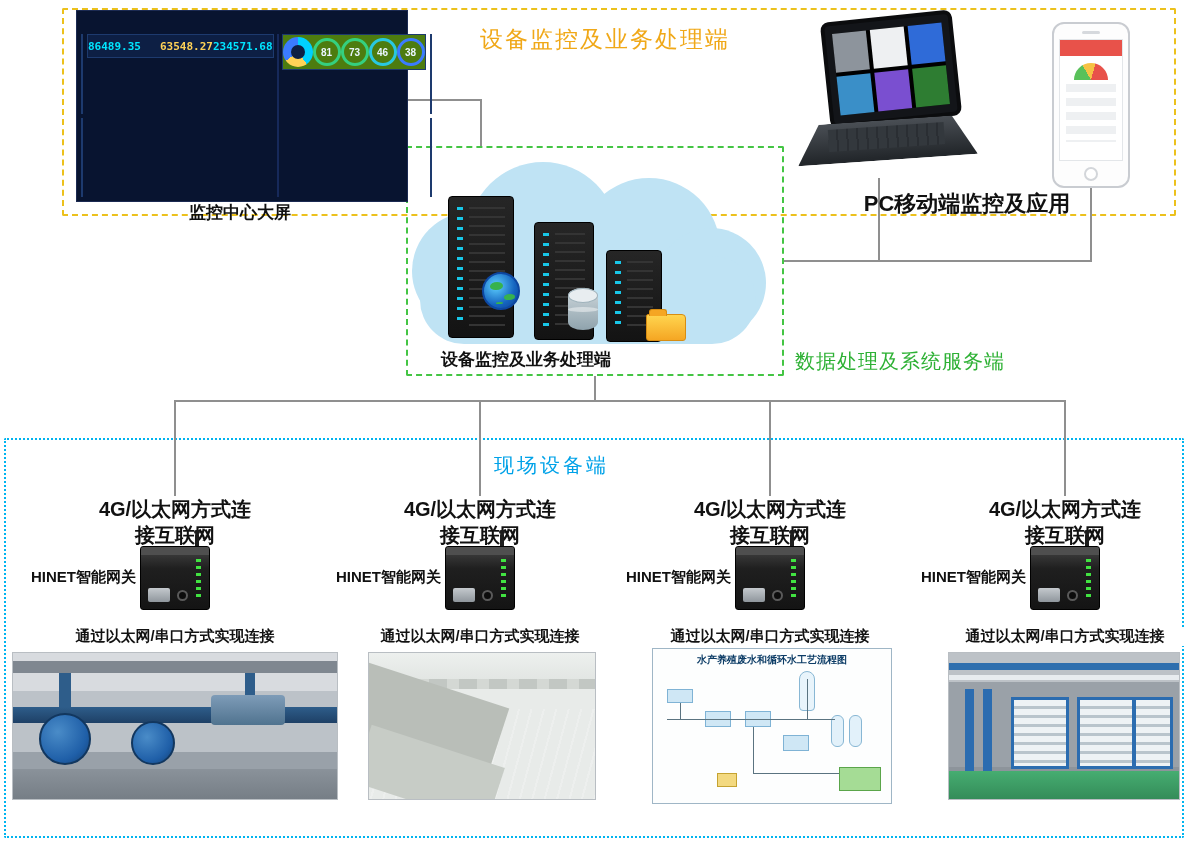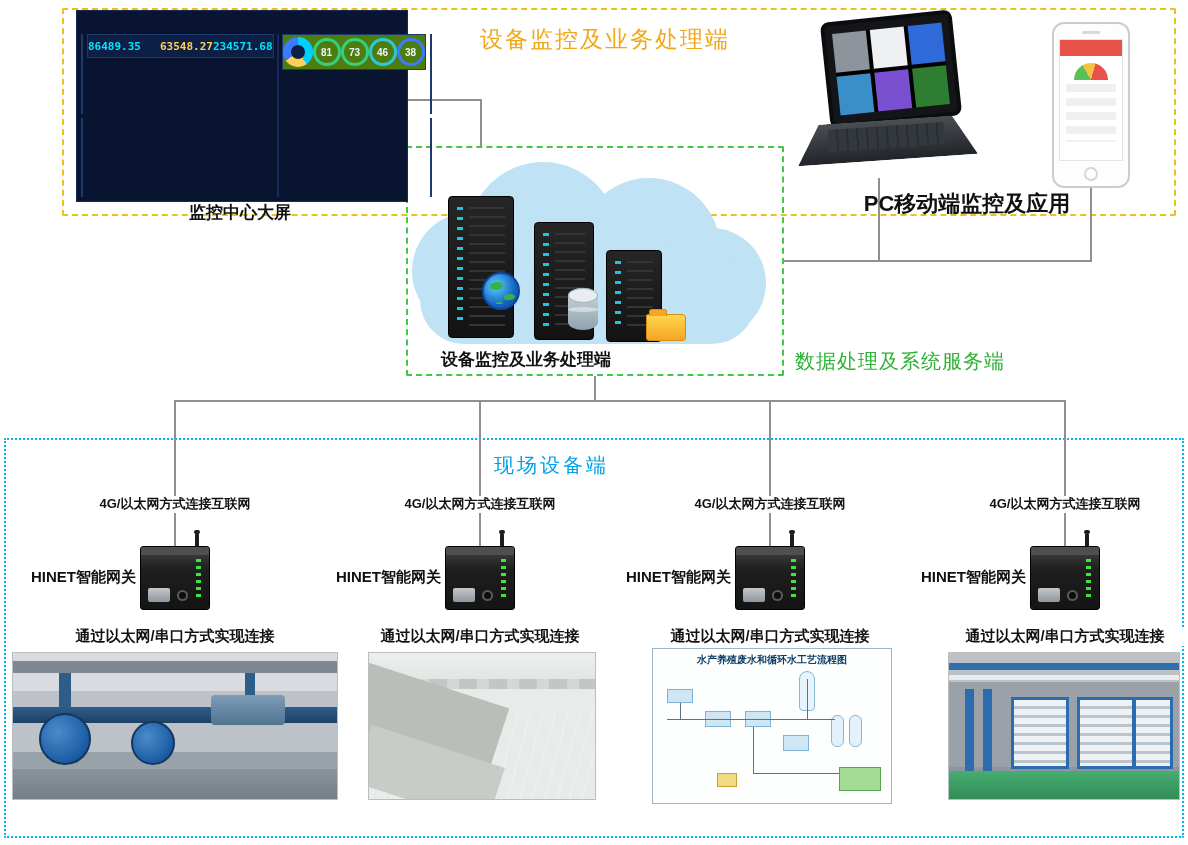--- a/index.html
+++ b/index.html
@@ -94,21 +94,21 @@
       background:radial-gradient(circle at 35% 35%, #5dd0ff, #1565c0 60%, #0b3d91); }
   .globe::before { content:""; position:absolute; left:6px; top:8px; width:13px; height:8px; background:#37b24d;
       border-radius:60% 50% 55% 45%; box-shadow:13px 11px 0 -1px #37b24d, 3px 17px 0 -3px #37b24d; }
   .dbcyl { position:absolute; width:30px; height:42px; z-index:3; background:linear-gradient(#cfd8dc,#8fa3ad); border-radius:15px/8px; }
   .dbcyl::before { content:""; position:absolute; left:0; right:0; top:0; height:13px; border-radius:50%; background:#e8edf0; border:1px solid #9fb2bb; }
   .dbcyl::after { content:""; position:absolute; left:0; right:0; top:45%; height:5px; border-radius:50%; background:rgba(255,255,255,.45); }
   .folder { position:absolute; width:40px; height:27px; z-index:3; background:linear-gradient(#ffd54f,#f5a623); border-radius:2px 4px 3px 3px; border:1px solid #d78d12; }
   .folder::before { content:""; position:absolute; top:-6px; left:2px; width:16px; height:6px; background:#f5a623; border:1px solid #d78d12; border-bottom:none; border-radius:3px 3px 0 0; }
 
   
-  .conn-label { position:absolute; top:496px; width:160px; text-align:center; font-weight:bold; font-size:13px; color:#111; line-height:1.3; background:#fff; z-index:2; }
+  .conn-label { position:absolute; top:496px; width:160px; text-align:center; font-weight:bold; font-size:20px; color:#111; line-height:1.3; background:#fff; z-index:2; }
   .gw-label { position:absolute; top:568px; width:120px; text-align:right; font-weight:bold; font-size:15px; color:#111; z-index:2; }
   .link-label { position:absolute; top:627px; width:240px; text-align:center; font-weight:bold; font-size:15px; color:#111; background:#fff; z-index:2; }
   .sys-label { position:absolute; top:848px; width:200px; text-align:center; font-weight:bold; font-size:18px; color:#404040; z-index:2; }
 
   .gateway { position:absolute; top:546px; width:70px; height:64px; z-index:2; }
   .gw-antenna { position:absolute; right:11px; top:-13px; width:4px; height:15px; background:#1d1d1d; border-radius:2px; }
   .gw-antenna::before { content:""; position:absolute; top:-3px; left:-1px; width:6px; height:4px; background:#1d1d1d; border-radius:2px; }
   .gw-body { position:absolute; inset:0; background:linear-gradient(#454545,#1f1f1f 35%,#141414); border:1px solid #000; border-radius:3px; }
   .gw-body::before { content:""; position:absolute; left:0; right:0; top:0; height:8px; background:#4f4f4f; border-radius:3px 3px 0 0; }
   .gw-leds { position:absolute; right:8px; top:12px; width:5px; height:40px; background:repeating-linear-gradient(to bottom, #41e341 0 3px, rgba(0,0,0,0) 3px 7px); }

